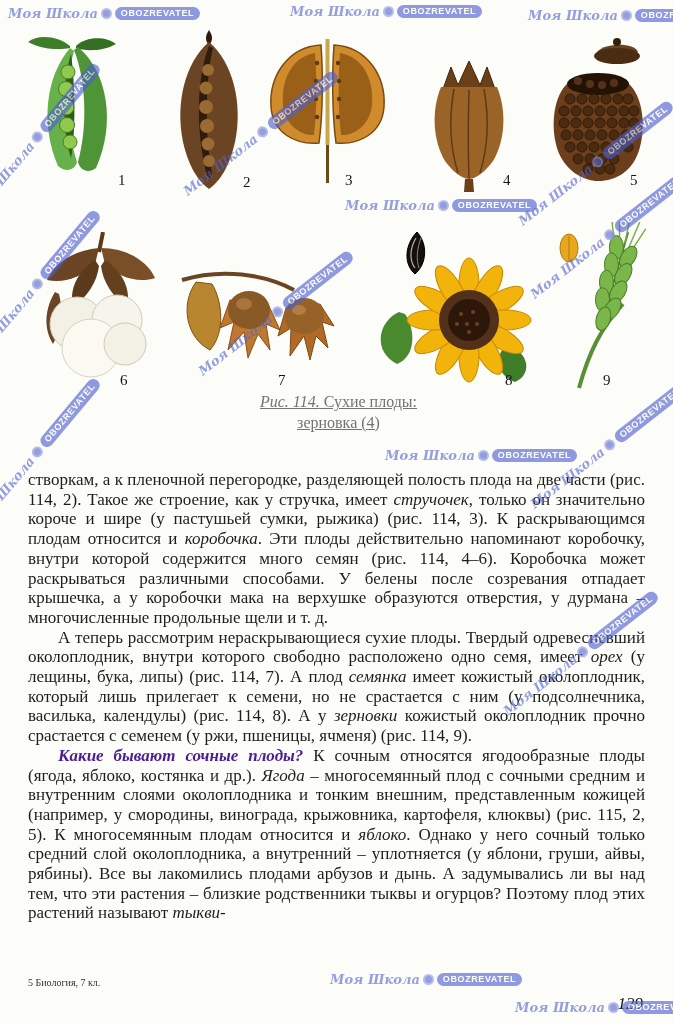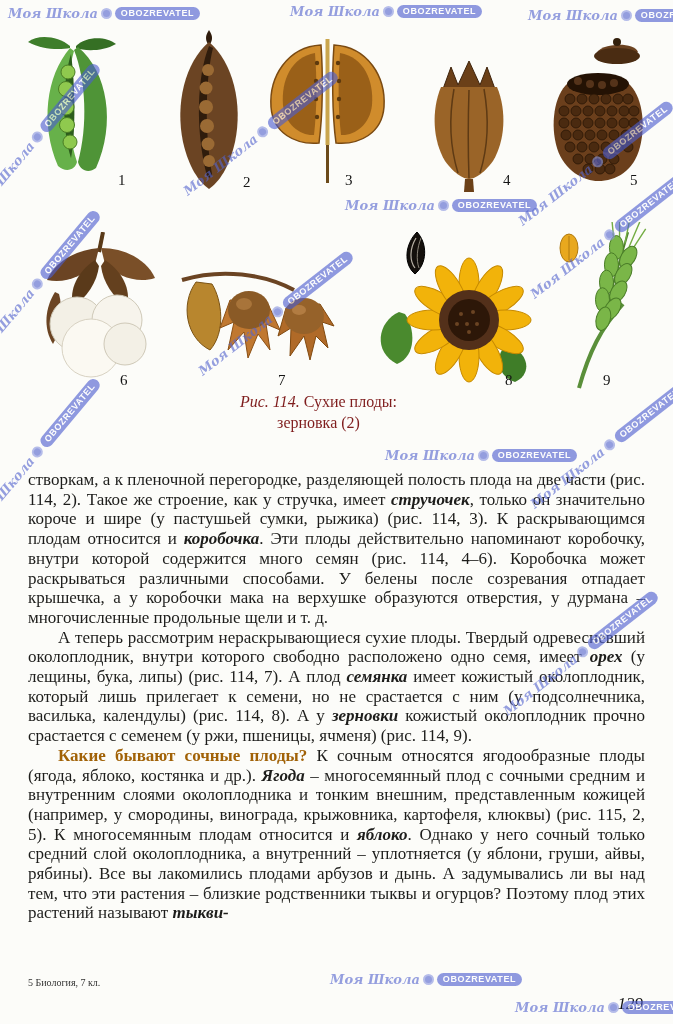--- a/index.html
+++ b/index.html
@@ -7,30 +7,30 @@
   .page {
     position:relative; width:673px; height:1024px; margin:0 auto;
     background:#fcfcf9; overflow:hidden;
     font-family:"Liberation Serif", serif; color:#1d1d1b;
   }
   
   .figure-area { position:absolute; left:0; top:0; width:673px; height:392px; }
   .fig-item { position:absolute; }
   .fig-num { position:absolute; font-size:15px; color:#141414; font-family:"Liberation Serif", serif; }
   
-  .caption { position:absolute; left:12px; top:392px; width:613px; text-align:center;
-             font-size:16px; line-height:20.5px; color:#7f1d1d; }
+  .caption { position:absolute; left:32px; top:392px; width:613px; text-align:center;
+             font-size:16px; line-height:20.5px; color:#737373;text-decoration:underline; }
   .cap-ital { font-style:italic; }
   
   .body-text { position:absolute; left:28px; top:470px; width:617px;
                font-size:17px; line-height:19.7px; text-align:justify; }
   .body-text p { text-indent:30px; }
   .body-text p.noindent { text-indent:0; }
-  .bi { font-weight:bold; font-style:italic; }
-  .q  { font-weight:bold; color:#a16207; }
+  .bi { font-weight:normal; font-style:italic; }
+  .q  { font-weight:bold; font-style:italic; color:#4c1d95; }
   
   .footer-left { position:absolute; left:28px; top:977px; font-size:10px; color:#333; }
   .page-num { position:absolute; right:30px; top:994px; font-size:17px; color:#141414;font-style:italic; }
   
   .wm { position:absolute; display:flex; align-items:center; gap:3px;
         opacity:0.62; pointer-events:none; white-space:nowrap; z-index:6;
         transform-origin:left center; }
   .wm-text { font-family:"DejaVu Serif", serif; font-style:italic; font-weight:bold;
              color:#5565cf; font-size:13px; }
   .wm-logo { width:11px; height:11px; border-radius:50%; background:#5565cf;
@@ -254,21 +254,21 @@
             <ellipse cx="0" cy="86" rx="7" ry="12"></ellipse>
           </g>
         </g>
       </svg>
       <span class="fig-num" style="left:58px;top:150px">9</span>
     </div>
   </div>
 
   <div class="caption">
     <div><span class="cap-ital">Рис. 114.</span><span> Сухие плоды:</span></div>
-    <div>зерновка (2)</div>
+    <div>зерновка (4)</div>
   </div>
 
   <div class="body-text">
     <p class="noindent"><span>створкам, а к пленочной перегородке, разделяющей полость плода на две части (рис. 114, 2). Такое же строение, как у стручка, имеет </span><span class="bi">стручочек</span><span>, только он значительно короче и шире (у пастушьей сумки, рыжика) (рис. 114, 3). К раскрывающимся плодам относится и </span><span class="bi">коробочка</span><span>. Эти плоды действительно напоминают коробочку, внутри которой содержится много семян (рис. 114, 4–6). Коробочка может раскрываться различными способами. У белены после созревания отпадает крышечка, а у коробочки мака на верхушке образуются отверстия, у дурмана – многочисленные продольные щели и т. д.</span></p>
     <p><span>А теперь рассмотрим нераскрывающиеся сухие плоды. Твердый одревесневший околоплодник, внутри которого свободно расположено одно семя, имеет </span><span class="bi">орех</span><span> (у лещины, бука, липы) (рис. 114, 7). А плод </span><span class="bi">семянка</span><span> имеет кожистый околоплодник, который лишь прилегает к семени, но не срастается с ним (у подсолнечника, василька, календулы) (рис. 114, 8). А у </span><span class="bi">зерновки</span><span> кожистый околоплодник прочно срастается с семенем (у ржи, пшеницы, ячменя) (рис. 114, 9).</span></p>
     <p><span class="q">Какие бывают сочные плоды?</span><span> К сочным относятся ягодообразные плоды (ягода, яблоко, костянка и др.). </span><span class="bi">Ягода</span><span> – многосемянный плод с сочными средним и внутренним слоями околоплодника и тонким внешним, представленным кожицей (например, у смородины, винограда, крыжовника, картофеля, клюквы) (рис. 115, 2, 5). К многосемянным плодам относится и </span><span class="bi">яблоко</span><span>. Однако у него сочный только средний слой околоплодника, а внутренний – уплотняется (у яблони, груши, айвы, рябины). Все вы лакомились плодами арбузов и дынь. А задумывались ли вы над тем, что эти растения – близкие родственники тыквы и огурцов? Поэтому плод этих растений называют </span><span class="bi">тыкви-</span></p>
   </div>
 
   <span class="footer-left">5 Биология, 7 кл.</span>
   <span class="page-num">129</span>

